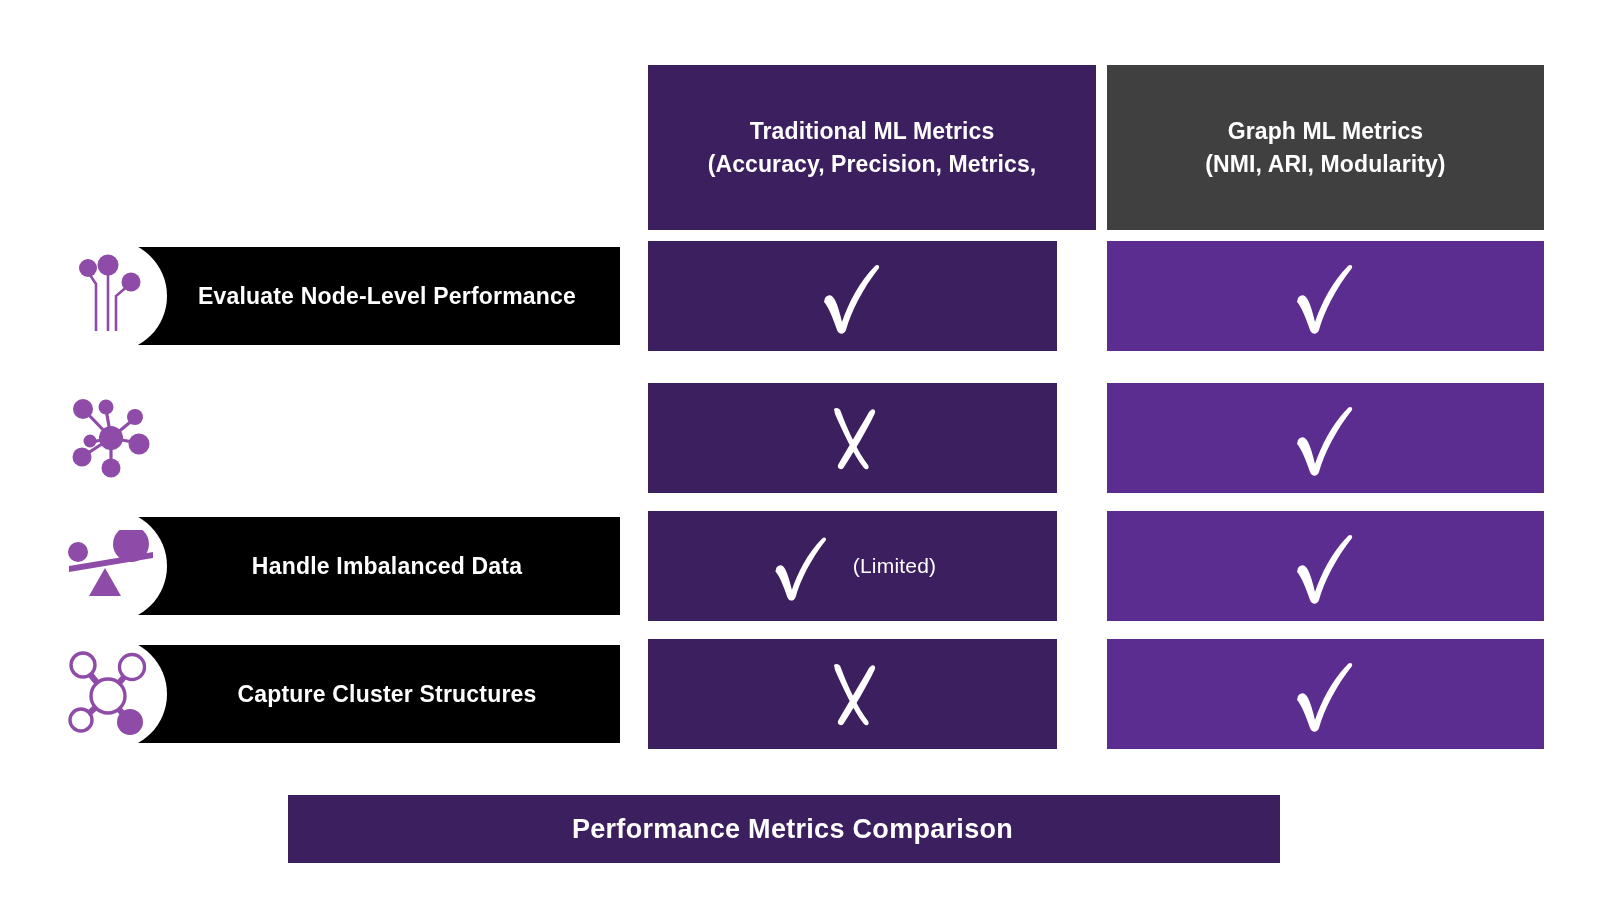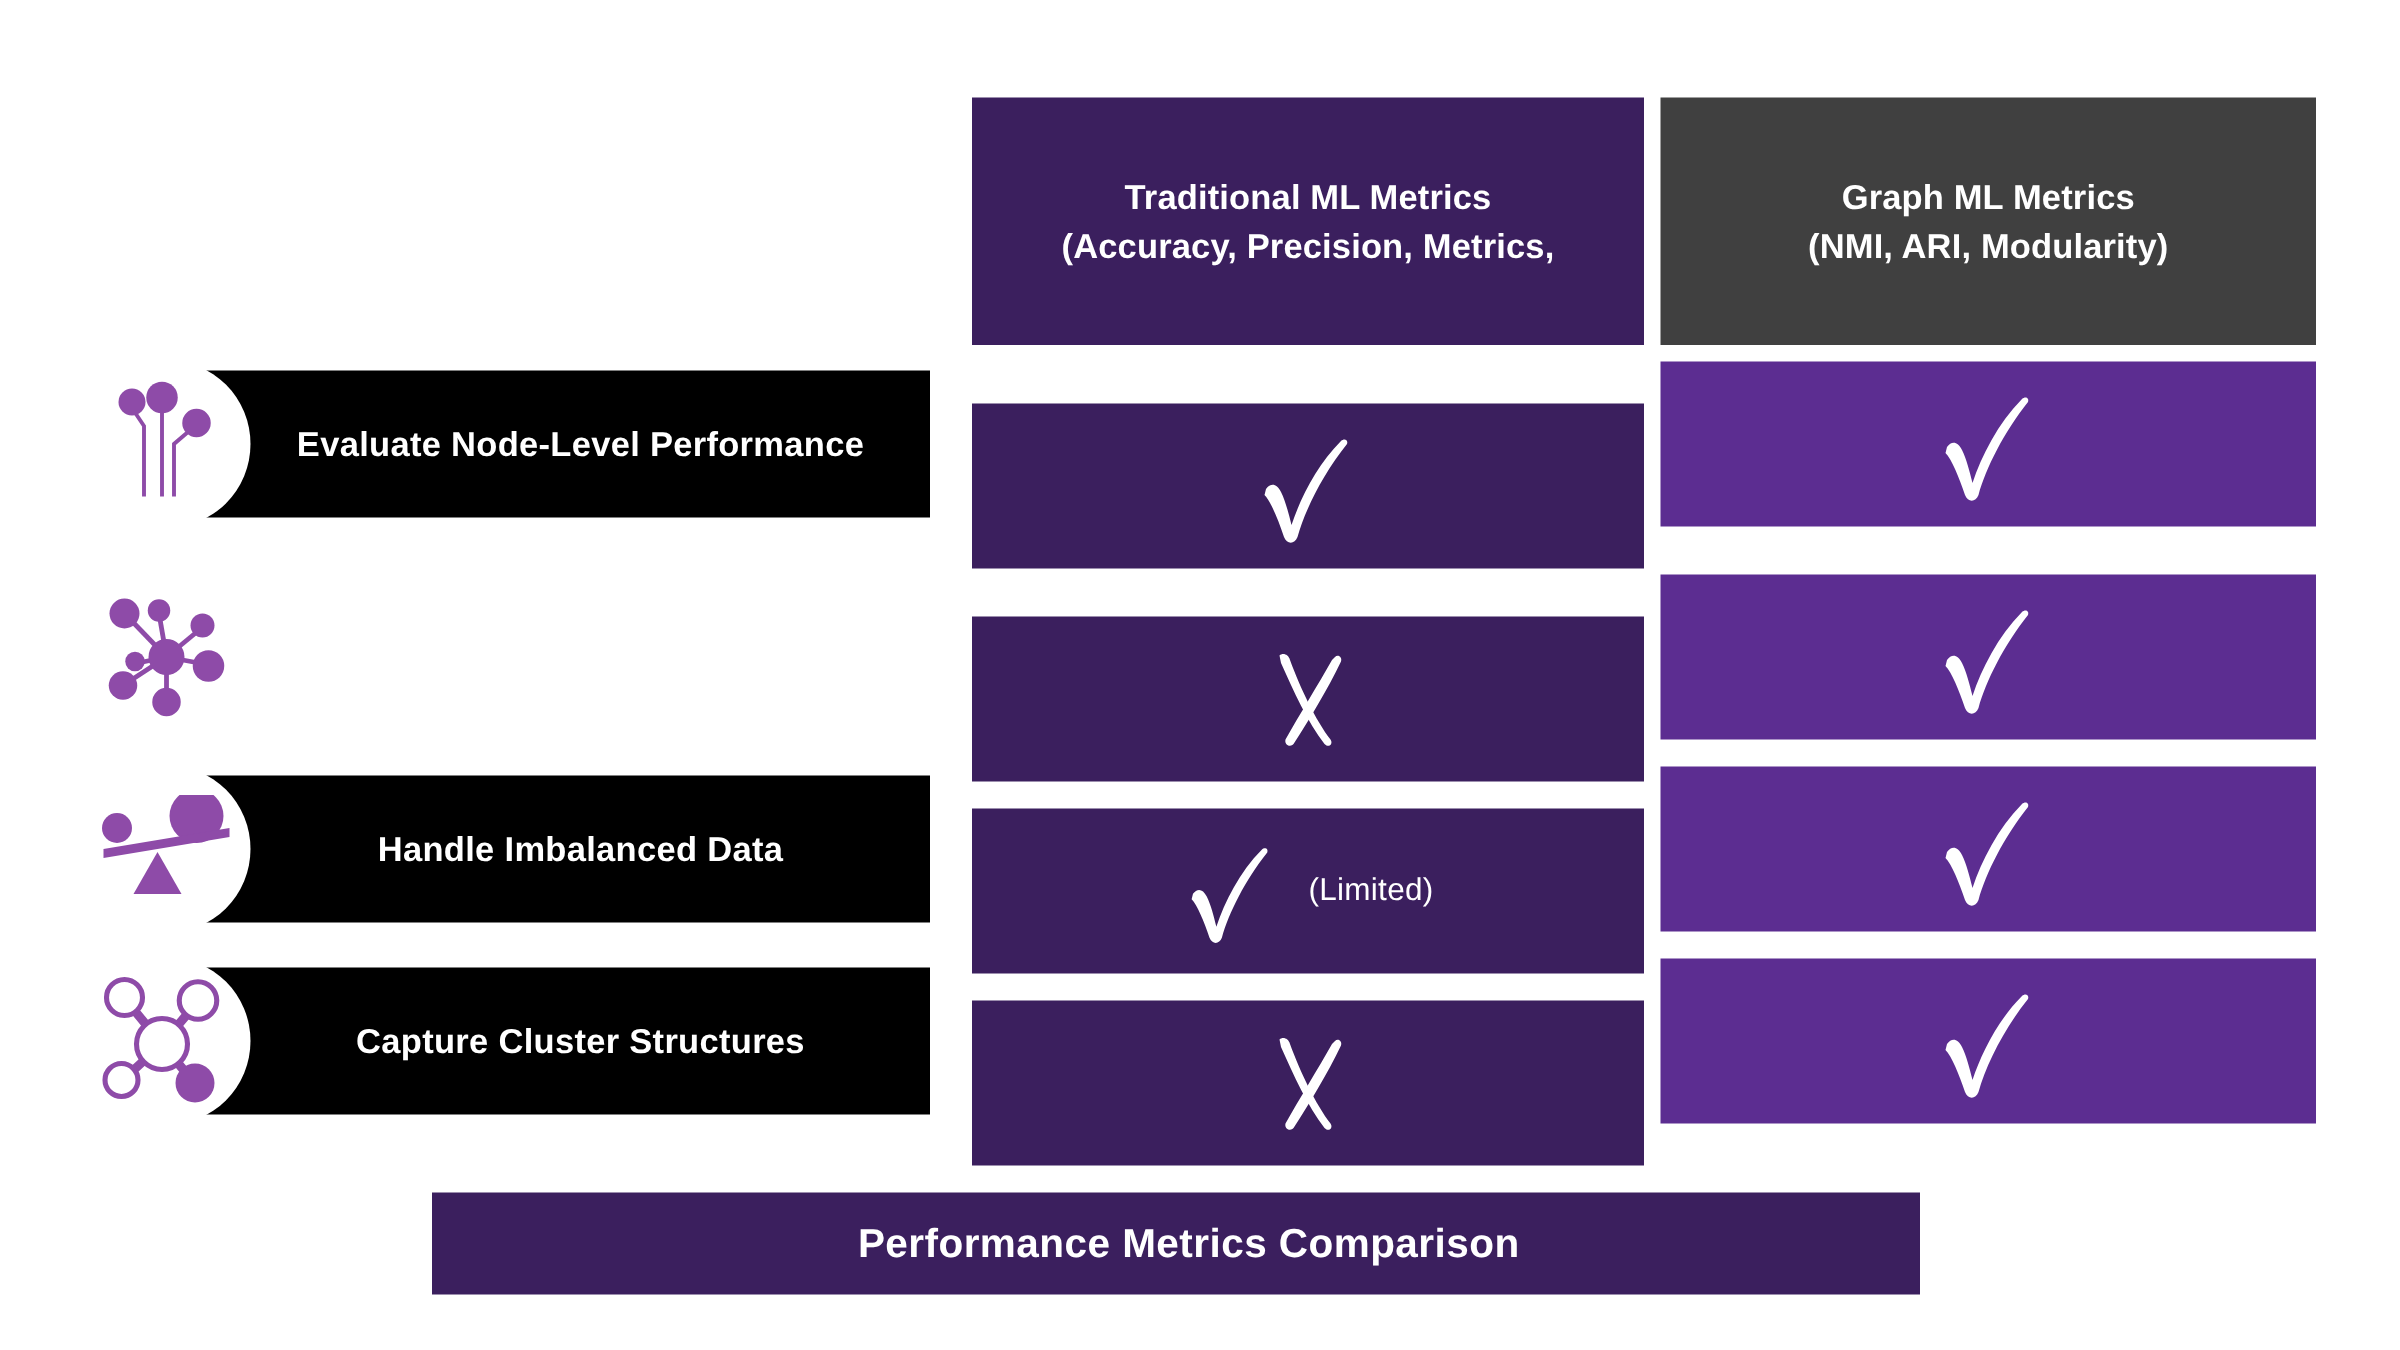--- a/index.html
+++ b/index.html
@@ -115,23 +115,22 @@
     position: absolute;
     top: 0;
     height: 110px;
     display: flex;
     align-items: center;
     justify-content: center;
     gap: 18px;
   }
   .cell.trad {
     left: 648px;
-    width: 448px;
+    width: 409px;
     background: #3b1f5e;
-    margin-top: 28px;
   }
   .cell.graph {
     left: 1107px;
     width: 437px;
     background: #5c2d91;
   }
   .cell .mark-svg { display: block; }
   .cell .note {
     color: #ffffff;
     font-size: 21px;

